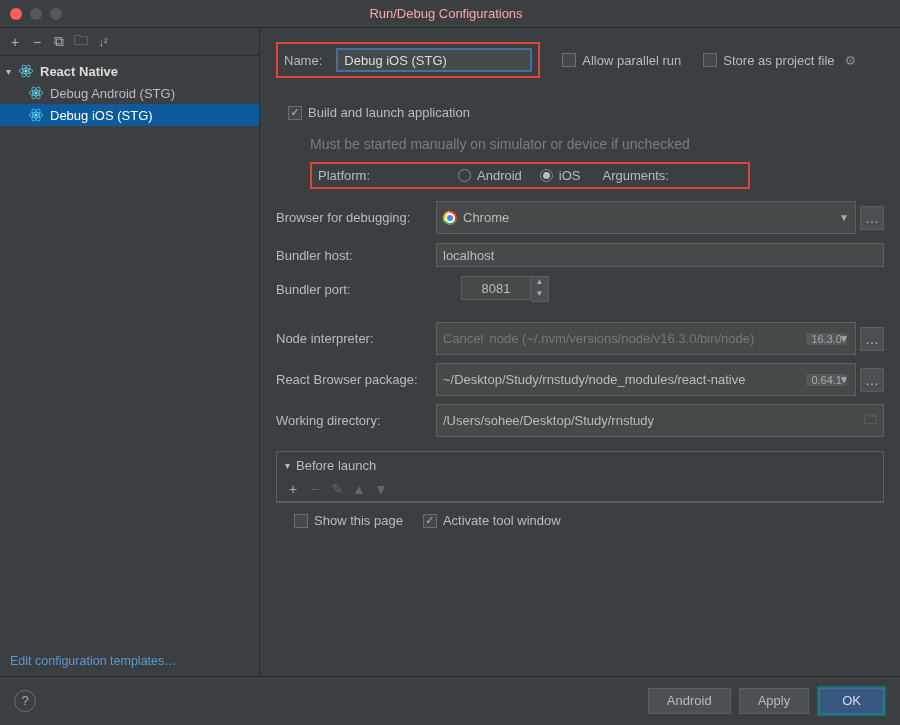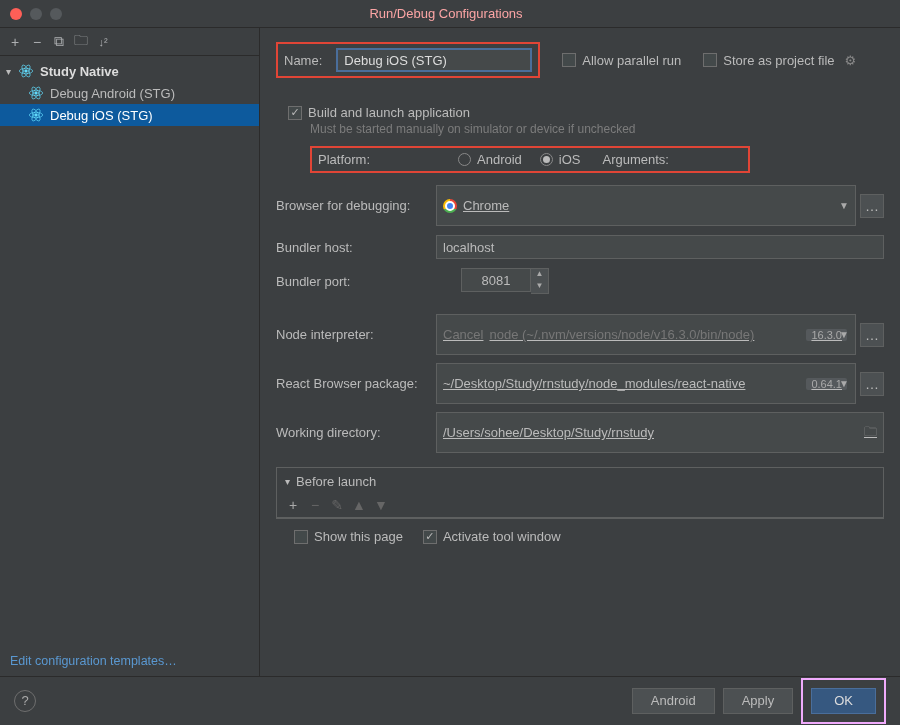--- a/index.html
+++ b/index.html
@@ -62,33 +62,33 @@
 }
 .name-in { width: 196px; border: 2px solid #4a6e9b; background: #45494a; color:#ddd; }
 .hl-box { border: 2px solid #e14536; padding: 4px 6px; }
 .name-row .hl-box { display: flex; align-items: center; justify-content: space-between; }
 .chk { display: inline-flex; align-items: center; gap: 6px; color: #bbb; }
 .chk .box {
   width: 14px; height: 14px; border: 1px solid #6e6e6e; background: #43494a;
   display: inline-flex; align-items: center; justify-content: center;
   font-size: 11px; color: #bbb;
 }
-.note { color: #7c7c7c; font-size: 12px; margin-left: 22px; margin-top: 2px; }
+.note { color: #7c7c7c; font-size: 14px; margin-left: 22px; margin-top: 16px; }
 .plat-box { display: inline-flex; flex-direction: row; gap: 4px; }
 .plat-row { display: flex; align-items: center; }
 .plat-row .label-col { width: 140px; }
 .radio { display: inline-flex; align-items: center; gap: 6px; margin-right: 18px; }
 .radio .dot { width: 13px; height: 13px; border: 1px solid #888; border-radius: 50%; display: inline-flex; align-items: center; justify-content: center; }
 .radio .dot.on::after { content: ''; width: 7px; height: 7px; background: #bbb; border-radius: 50%; }
 .args-in { flex: 1; }
 .wide-in { flex: 1; }
 .select {
-  background: #45494a; border: 1px solid #5e6060; height: 41px;
+  background: #45494a; border: 1px solid #5e6060; height: 33px;
   display: flex; align-items: center; padding: 0 6px; color: #bbb;
-  position: relative; flex: 1; text-decoration: underline;
+  position: relative; flex: 1;
 }
 .select .arrow { position: absolute; right: 6px; color: #aaa; font-size: 10px; }
 .select .tag { background: #55595c; padding: 0 5px; margin-left: auto; margin-right: 2px; font-size: 11px; border-radius: 2px; color: #a9a9a9; }
 .sm-btn {
   width: 24px; height: 24px; background: #4c5052; border: 1px solid #5e6060;
   margin-left: 4px; display: flex; align-items: center; justify-content: center;
   font-size: 14px; color: #bbb;
 }
 .port-in { width: 70px; text-align: center; margin-left: 25px; }
 .port-wrap { display: flex; }
@@ -118,21 +118,21 @@
 .help {
   width: 22px; height: 22px; border: 1px solid #6e6e6e; border-radius: 50%;
   display: flex; align-items: center; justify-content: center; color: #aaa; font-size: 13px;
 }
 .footer-btns { margin-left: auto; display: flex; gap: 8px; align-items: center; }
 .btn {
   height: 26px; padding: 0 18px; background: #4c5052; border: 1px solid #5e6060;
   color: #bbb; font-size: 13px;
 }
 .btn.ok { background: #365880; border: 1px solid #4a6e9b; color: #ddd; padding: 0 22px; }
-.ok-hl { border: 2px solid #f0abfc; padding: 8px; }
+.ok-hl { border: 2px solid #0f766e; padding: 0; }
 .chrome-ico { width: 14px; height: 14px; border-radius: 50%; background: conic-gradient(#ea4335 0 120deg, #4caf50 120deg 240deg, #fbbc05 240deg 360deg); margin-right: 6px; position: relative; }
 .chrome-ico::after { content: ''; position: absolute; width: 6px; height: 6px; background: #4285f4; border: 2px solid #fff; border-radius: 50%; top: 2px; left: 2px; }
 svg.react-logo { stroke: #61dafb; fill: none; }
 </style>
 </head>
 <body>
 
 <div class="titlebar">
   <div class="traffic-lights">
     <div class="tl red"></div>
@@ -153,21 +153,21 @@
     </div>
     <div class="tree">
       <div class="tree-parent">
         <span class="chev">▾</span>
         <svg class="rn-icon react-logo" viewBox="0 0 24 24">
             <circle cx="12" cy="12" r="2" fill="#61dafb"></circle>
             <ellipse cx="12" cy="12" rx="10" ry="4"></ellipse>
             <ellipse cx="12" cy="12" rx="10" ry="4" transform="rotate(60 12 12)"></ellipse>
             <ellipse cx="12" cy="12" rx="10" ry="4" transform="rotate(-60 12 12)"></ellipse>
           </svg>
-        <span class="label">Study Native</span>
+        <span class="label">React Native</span>
       </div>
       <div class="tree-child">
         <svg class="rn-icon react-logo" viewBox="0 0 24 24">
             <circle cx="12" cy="12" r="2" fill="#61dafb"></circle>
             <ellipse cx="12" cy="12" rx="10" ry="4"></ellipse>
             <ellipse cx="12" cy="12" rx="10" ry="4" transform="rotate(60 12 12)"></ellipse>
             <ellipse cx="12" cy="12" rx="10" ry="4" transform="rotate(-60 12 12)"></ellipse>
           </svg>
         <span class="label">Debug Android (STG)</span>
       </div>

